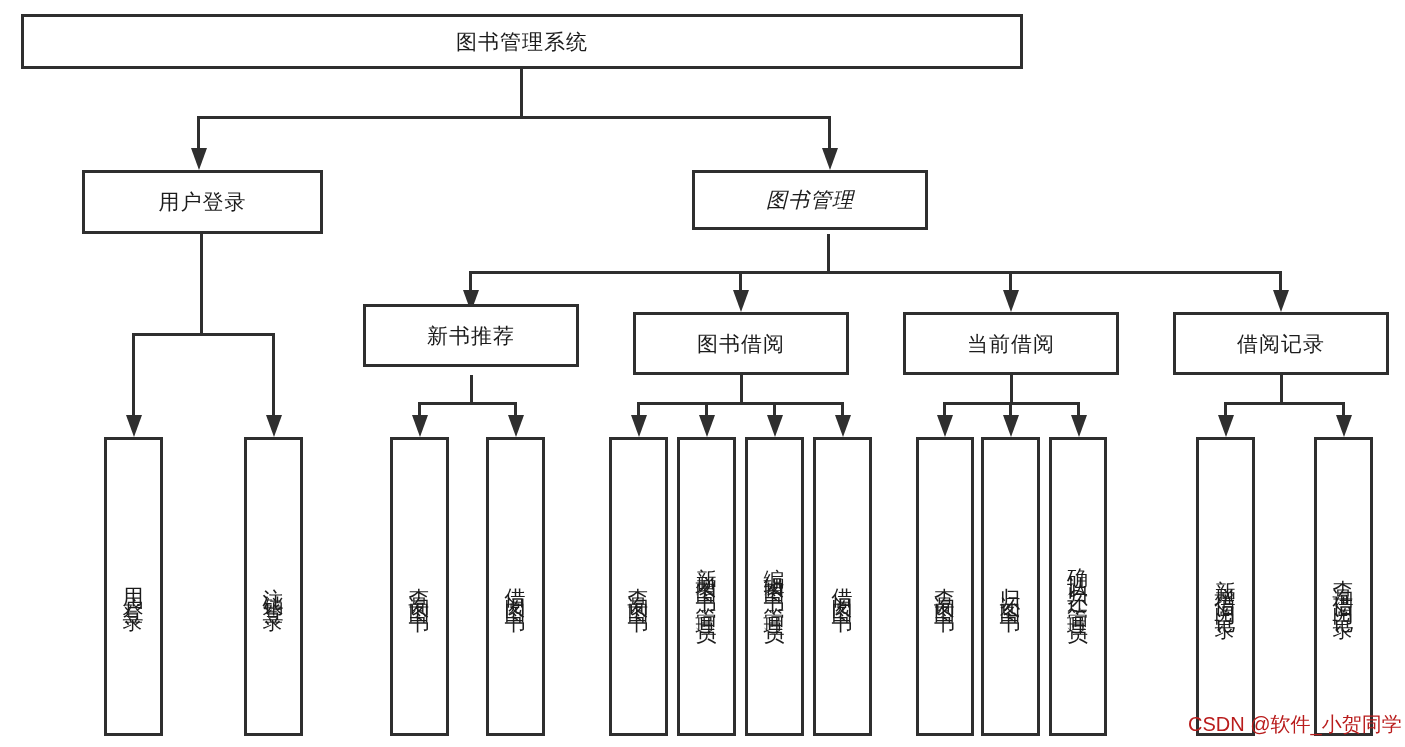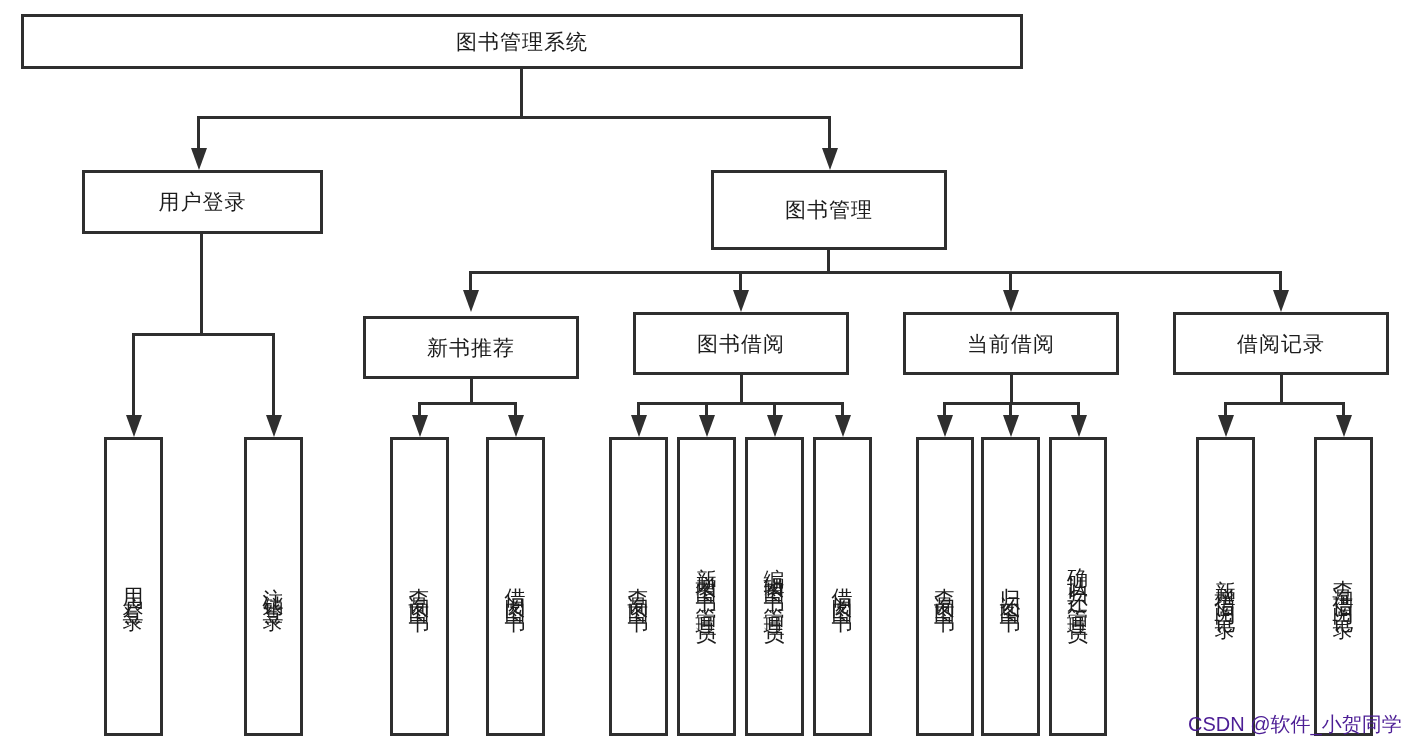--- a/index.html
+++ b/index.html
@@ -50,21 +50,21 @@
     border-left: 8px solid transparent;
     border-right: 8px solid transparent;
     border-top: 22px solid #2f2f2f;
     z-index: 1;
   }
   .watermark {
     position: absolute;
     left: 1188px;
     top: 711px;
     font-size: 20px;
-    color: #4c1d95;
+    color: #b91c1c;
     white-space: nowrap;
     z-index: 5;
   }
 </style>
 </head>
 <body>
 
 <div class="canvas">
 
   <div class="node" style="left:21px; top:14px; width:1002px; height:55px;font-family:Liberation Serif, serif;">
@@ -74,21 +74,21 @@
   <div class="ln" style="left:520px; top:69px; width:3px; height:49px;"></div>
   <div class="ln" style="left:197px; top:116px; width:634px; height:3px;"></div>
   <div class="ln" style="left:197px; top:116px; width:3px; height:34px;"></div>
   <div class="arw" style="left:191px; top:148px;"></div>
   <div class="ln" style="left:828px; top:116px; width:3px; height:34px;"></div>
   <div class="arw" style="left:822px; top:148px;"></div>
 
   <div class="node" style="left:82px; top:170px; width:241px; height:64px;">
     <span>用户登录</span>
   </div>
-  <div class="node" style="left:711px; top:170px; width:236px; height:80px;">
+  <div class="node" style="left:692px; top:170px; width:236px; height:60px;font-style:italic;">
     <span>图书管理</span>
   </div>
 
   <div class="ln" style="left:200px; top:234px; width:3px; height:101px;"></div>
   <div class="ln" style="left:132px; top:333px; width:143px; height:3px;"></div>
   <div class="ln" style="left:132px; top:333px; width:3px; height:82px;"></div>
   <div class="arw" style="left:126px; top:415px;"></div>
   <div class="ln" style="left:272px; top:333px; width:3px; height:82px;"></div>
   <div class="arw" style="left:266px; top:415px;"></div>
 
@@ -96,21 +96,21 @@
   <div class="ln" style="left:469px; top:271px; width:813px; height:3px;"></div>
   <div class="ln" style="left:469px; top:271px; width:3px; height:19px;"></div>
   <div class="arw" style="left:463px; top:290px;"></div>
   <div class="ln" style="left:739px; top:271px; width:3px; height:19px;"></div>
   <div class="arw" style="left:733px; top:290px;"></div>
   <div class="ln" style="left:1009px; top:271px; width:3px; height:19px;"></div>
   <div class="arw" style="left:1003px; top:290px;"></div>
   <div class="ln" style="left:1279px; top:271px; width:3px; height:19px;"></div>
   <div class="arw" style="left:1273px; top:290px;"></div>
 
-  <div class="node" style="left:363px; top:316px; width:216px; height:63px;">
+  <div class="node" style="left:363px; top:304px; width:216px; height:63px;">
     <span>新书推荐</span>
   </div>
   <div class="node" style="left:633px; top:312px; width:216px; height:63px;">
     <span>图书借阅</span>
   </div>
   <div class="node" style="left:903px; top:312px; width:216px; height:63px;">
     <span>当前借阅</span>
   </div>
   <div class="node" style="left:1173px; top:312px; width:216px; height:63px;">
     <span>借阅记录</span>

